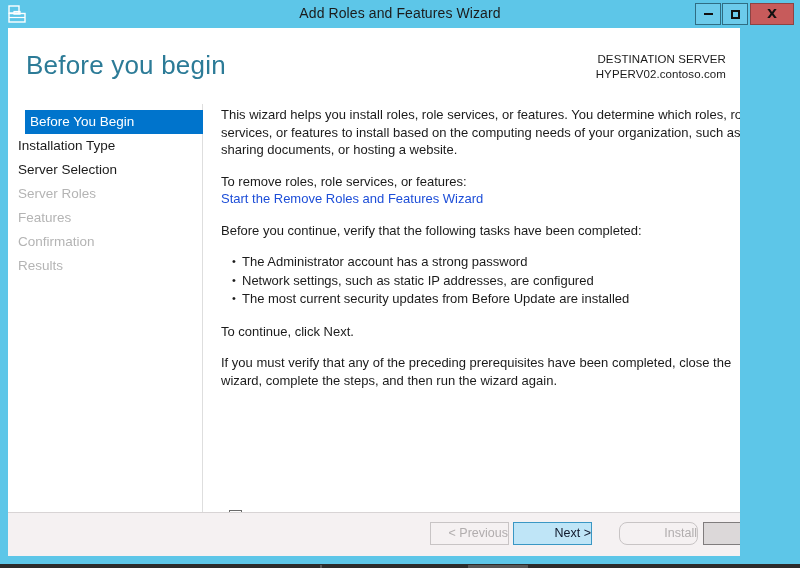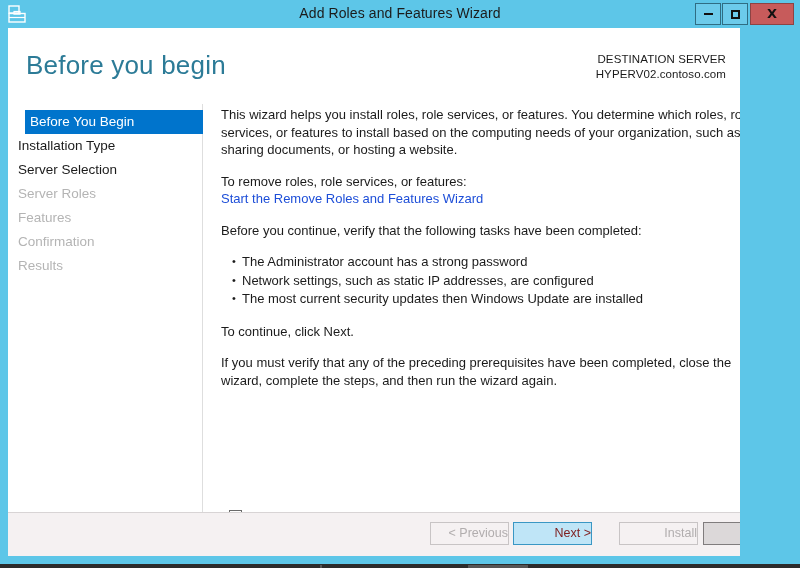--- a/index.html
+++ b/index.html
@@ -244,25 +244,25 @@
     color: #b1adae;
   }
   .footer-btn.enabled {
     background: #dcd8d9;
     border: 1px solid #807c7d;
     color: #1b1b1b;
   }
   .footer-btn.default {
     background: #bfe5f7;
     border: 1px solid #3a97c4;
-    color: #7f1d1d;
+    color: #0f172a;
   }
   #btn-previous { left: 422px; }
   #btn-next     { left: 505px; }
-  #btn-install  { left: 611px; }
+  #btn-install  { left: 611px; border-radius: 8px; }
   #btn-cancel   { left: 695px; }
 
   
   #taskbar-strip {
     position: absolute;
     left: 0; top: 564px;
     width: 800px;
     height: 4px;
     background: #2b2b2b;
     overflow: hidden;
@@ -325,21 +325,21 @@
       <p>This wizard helps you install roles, role services, or features. You determine which roles, role services, or features to install based on the computing needs of your organization, such as sharing documents, or hosting a website.</p>
 
       <p class="tight">To remove roles, role services, or features:</p>
       <a id="link-remove" href="#">Start the Remove Roles and Features Wizard</a>
 
       <p>Before you continue, verify that the following tasks have been completed:</p>
 
       <ul class="task-list">
         <li>The Administrator account has a strong password</li>
         <li>Network settings, such as static IP addresses, are configured</li>
-        <li>The most current security updates then Windows Update are installed</li>
+        <li>The most current security updates from Before Update are installed</li>
       </ul>
 
       <p>To continue, click Next.</p>
       <p>If you must verify that any of the preceding prerequisites have been completed, close the wizard, complete the steps, and then run the wizard again.</p>
     </div>
 
     <div id="skip-row">
       <span id="skip-checkbox"></span>
       <span id="skip-label">Skip this page by default</span>
     </div>

